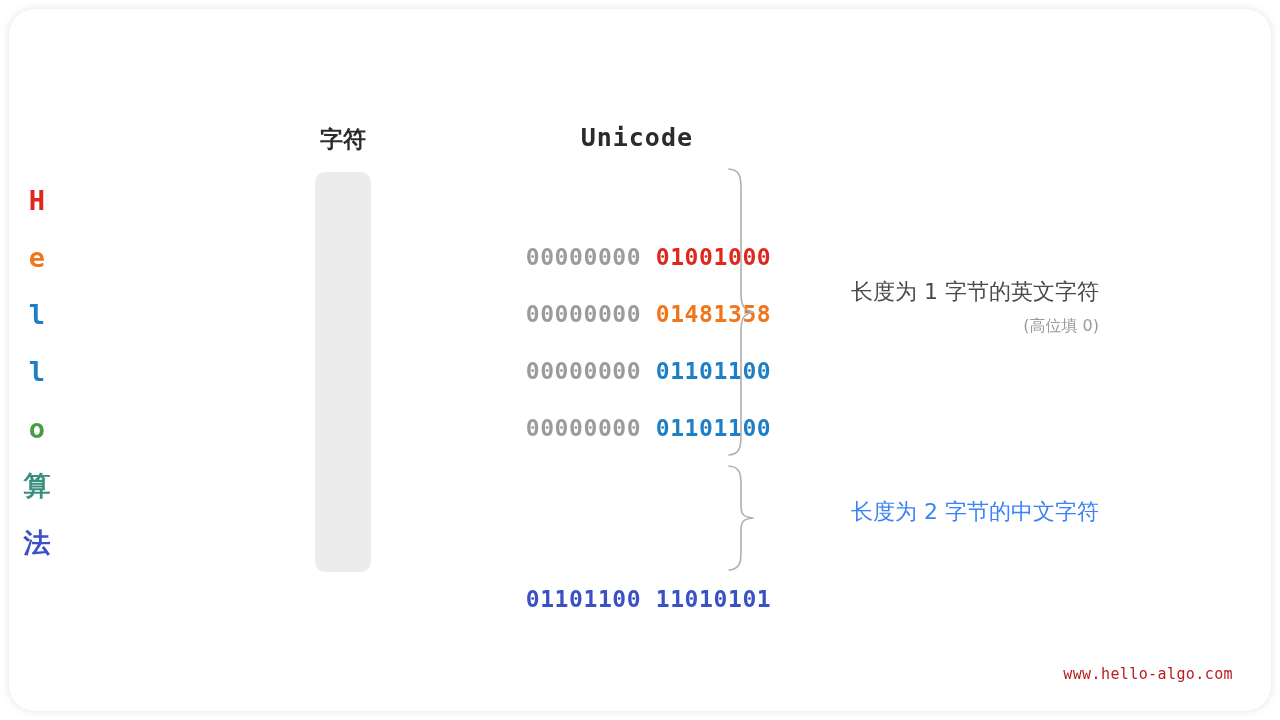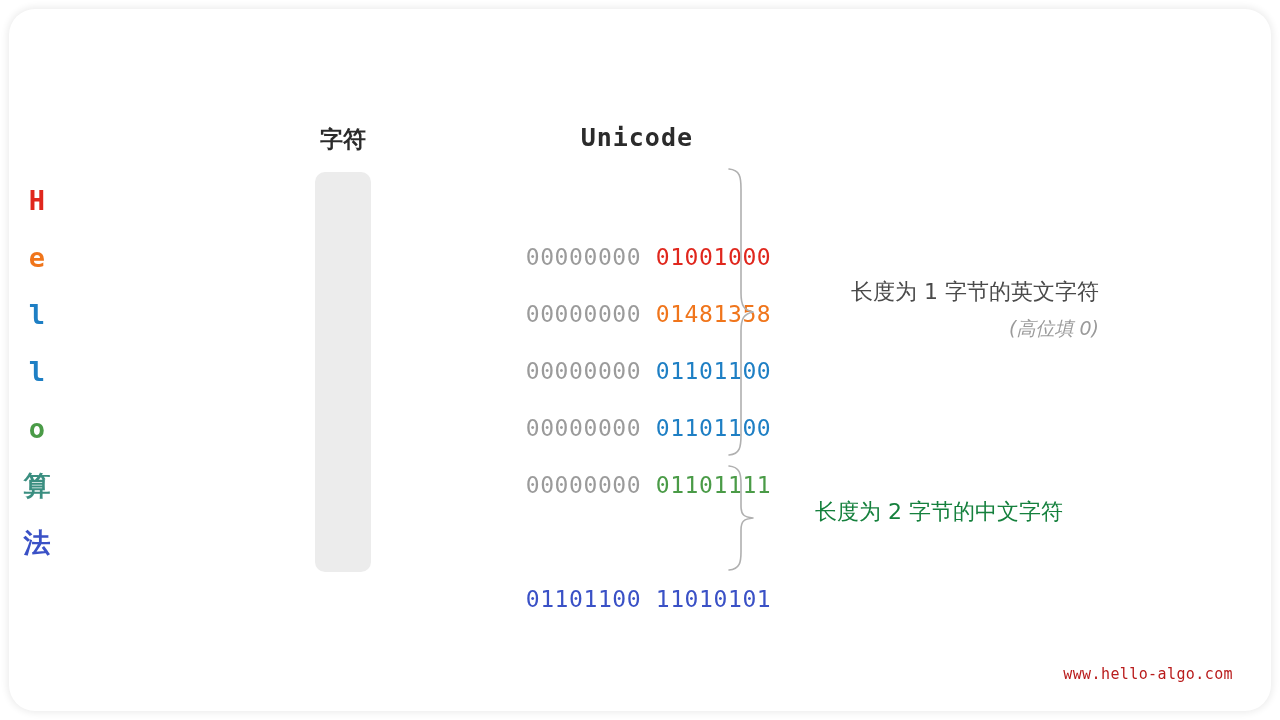--- a/index.html
+++ b/index.html
@@ -88,21 +88,21 @@
 
   
   .bin-row {
     position: absolute;
     left: 430px;
     width: 256px;
     height: 57px;
     line-height: 57px;
     text-align: left;
     font-size: 23px;
-    font-weight: normal;
+    font-weight: bold;
     letter-spacing: 0.6px;
     white-space: pre;
     font-family: "DejaVu Sans Mono", "Liberation Mono", monospace;
   }
   .bin-high { color: #9b9b9b; }
   .bin-low  { color: inherit; }
 
   
   .brace {
     position: absolute;
@@ -115,22 +115,21 @@
     color: #4a4a4a;
     font-size: 22px;
     text-align: center;
     white-space: nowrap;
     font-family: "DejaVu Sans", "Liberation Sans", sans-serif;
   }
   .anno .line2 {
     display: block;
     color: #9a9a9a;
     margin-top: 9px;
-    font-size: 19px;
-    font-style: italic;
+    font-size: 16px;
   }
 
   
   .watermark {
     position: absolute;
     right: 38px;
     bottom: 28px;
     color: #b91c1c;
     font-size: 15px;
     letter-spacing: 0.4px;
@@ -161,42 +160,39 @@
     </div>
     <div class="bin-row" style="top: 220px; color: rgb(240, 117, 27);">
       <span class="bin-high" style="color: rgb(155, 155, 155);">00000000</span><span> </span><span class="bin-low">01481358</span>
     </div>
     <div class="bin-row" style="top: 277px; color: rgb(30, 127, 196);">
       <span class="bin-high" style="color: rgb(155, 155, 155);">00000000</span><span> </span><span class="bin-low">01101100</span>
     </div>
     <div class="bin-row" style="top: 334px; color: rgb(30, 127, 196);">
       <span class="bin-high" style="color: rgb(155, 155, 155);">00000000</span><span> </span><span class="bin-low">01101100</span>
     </div>
-    <div class="bin-row" style="top: 391px; color: rgb(74, 155, 71);">
-      <span class="bin-high" style="color: rgb(155, 155, 155);">00000000</span><span> </span><span class="bin-low">01101111</span>
-    </div>
     <div class="bin-row" style="top: 505px; color: rgb(58, 81, 198);">
       <span>01101100</span><span> </span><span>11010101</span>
     </div>
 
     <svg class="brace" style="left:716px; top:158px;" width="34" height="290" viewBox="0 0 34 290">
       <path d="M4,2 C15,3 16,10 16,22 L16,126 C16,139 19,143 28,145
                C19,147 16,151 16,164 L16,268 C16,280 15,287 4,288" fill="none" stroke="#b0b0b0" stroke-width="1.6" stroke-linecap="round" stroke-linejoin="round"></path>
     </svg>
 
     <svg class="brace" style="left:716px; top:455px;" width="34" height="108" viewBox="0 0 34 108">
       <path d="M4,2 C15,3 16,10 16,20 L16,42 C16,51 19,53 28,54
                C19,55 16,57 16,66 L16,88 C16,98 15,105 4,106" fill="none" stroke="#b0b0b0" stroke-width="1.6" stroke-linecap="round" stroke-linejoin="round"></path>
     </svg>
 
     <div class="anno" style="left: 770px; top: 268px; width: 320px; color: rgb(74, 74, 74); text-align: right;">
       <span>长度为 1 字节的英文字符</span>
       <span class="line2" style="color: rgb(154, 154, 154);">(高位填 0)</span>
     </div>
 
-    <div class="anno" style="left: 770px; top: 488px; width: 320px; color: #15803d;">
+    <div class="anno" style="left: 770px; top: 488px; width: 320px; color: #3b82f6; text-align: right;">
       <span>长度为 2 字节的中文字符</span>
     </div>
 
     <div class="watermark">www.hello-algo.com</div>
 
   </div>
 </div>
 
 </body></html>

